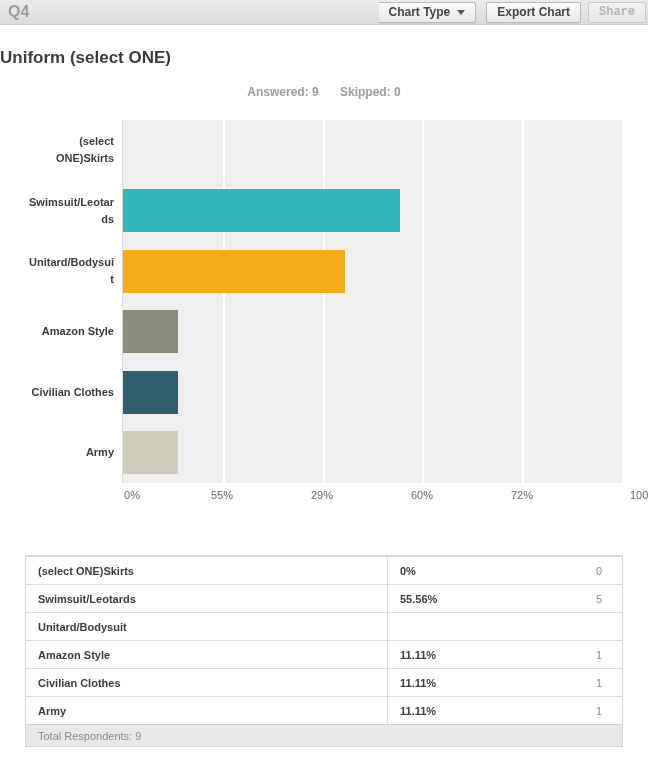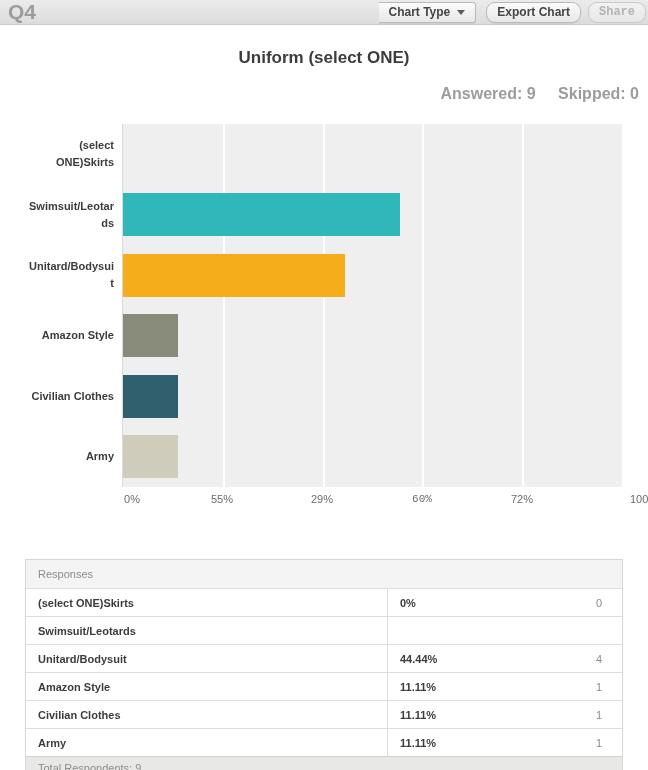--- a/index.html
+++ b/index.html
@@ -2,39 +2,39 @@
 <html><head>
 <meta charset="utf-8">
 <style>
   * { margin:0; padding:0; box-sizing:border-box; }
   html,body { width:648px; height:770px; background:#fff; overflow:hidden;
     font-family:"Liberation Sans","DejaVu Sans",sans-serif; }
 
   
   .toolbar { height:25px; background:linear-gradient(#ebebeb,#dcdcdc);
     border-bottom:1px solid #c9c9c9; display:flex; align-items:center; padding:0 2px 0 8px; }
-  .q-label { font-size:21px; font-weight:bold; color:#9c9c9c; flex:0 0 auto; }
+  .q-label { font-size:16px; font-weight:bold; color:#9c9c9c; flex:0 0 auto; }
   .toolbar-spacer { flex:1; }
   .btn { height:21px; font-size:12px; font-weight:bold; color:#454545;
     background:linear-gradient(#fbfbfb,#e7e7e7); border:1px solid #b9b9b9;
-    border-radius:9px; padding:0 10px; display:inline-flex; align-items:center;
+    border-radius:2px; padding:0 10px; display:inline-flex; align-items:center;
     cursor:pointer; box-shadow:0 1px 1px rgba(0,0,0,0.07); white-space:nowrap; }
   .btn-group { display:inline-flex; margin-right:10px;gap:36px; }
   .btn-group .btn { border-radius:0; margin:0; }
   .btn-group .btn:first-child { border-radius:3px 0 0 3px; }
   .btn-group .btn:last-child { border-radius:0 3px 3px 0; border-left:none; }
   .caret { width:0; height:0; border-left:4px solid transparent; border-right:4px solid transparent;
     border-top:5px solid #5a5a5a; margin-left:7px; display:inline-block; }
   .btn.export { margin-right:7px; }
   .btn.share { color:#b3b3b3; border-color:#c9c9c9;
     background:linear-gradient(#f2f2f2,#e7e7e7); box-shadow:none; cursor:default;font-family:Liberation Mono, monospace; }
 
   
-  .title { margin-top:23px; text-align:center; font-size:17px; font-weight:bold; color:#3c3c3c; }
-  .stats { margin-top:17px; text-align:right; font-size:16px; font-weight:bold; color:#9c9c9c; }
+  .title { margin-top:23px; font-size:17px; font-weight:bold; color:#3c3c3c; }
+  .stats { margin-top:17px; text-align:center; font-size:12px; font-weight:bold; color:#9c9c9c; }
   .stats span { margin:0 9px; }
 
   
   .chart { display:flex; margin:21px 26px 0 26px; }
   .labels-col { width:96px; flex:0 0 96px; }
   .cat-label { height:60.5px; display:flex; align-items:center; justify-content:flex-end;
     text-align:right; font-size:11px; font-weight:bold; color:#3c3c3c;
     padding-right:8px; line-height:1.55; overflow-wrap:anywhere; }
   .plot-col { flex:1; position:relative; background:#efefef; border-left:1px solid #dadada; }
   .gridline { position:absolute; top:0; bottom:0; width:2px; background:#ffffff; z-index:0; }
@@ -111,46 +111,45 @@
       </div>
       <div class="bar-row">
         <div class="bar" style="width: 11.11%; background: rgb(207, 204, 188);"></div>
       </div>
     </div>
 </div>
 <div class="axis-row">
     <span class="axis-tick first" style="left: 0%;">0%</span>
     <span class="axis-tick" style="left: 20%;">55%</span>
     <span class="axis-tick" style="left: 40%;">29%</span>
-    <span class="axis-tick" style="left: 60%; font-family: Liberation Mono, monospace;">60%</span>
+    <span class="axis-tick" style="left: 60%;">60%</span>
     <span class="axis-tick" style="left: 80%;">72%</span>
     <span class="axis-tick last" style="left: 100%;">100%</span>
   </div>
 
 <div class="results-table">
   <div class="t-row header">
-    <div class="t-cell cell-resp">Responses</div>
   </div>
   <div>
       <div class="t-row">
         <div class="t-cell cell-choice cell-choice-label">(select ONE)Skirts</div>
         <div class="t-cell cell-resp">
           <span class="cell-pct">0%</span>
           <span class="cell-count">0</span>
         </div>
       </div>
       <div class="t-row">
         <div class="t-cell cell-choice cell-choice-label">Swimsuit/Leotards</div>
+        <div class="t-cell cell-resp">
+          <span class="cell-pct">55.56%</span>
+          <span class="cell-count">5</span>
+        </div>
       </div>
       <div class="t-row">
         <div class="t-cell cell-choice cell-choice-label">Unitard/Bodysuit</div>
-        <div class="t-cell cell-resp">
-          <span class="cell-pct">44.44%</span>
-          <span class="cell-count">4</span>
-        </div>
       </div>
       <div class="t-row">
         <div class="t-cell cell-choice cell-choice-label">Amazon Style</div>
         <div class="t-cell cell-resp">
           <span class="cell-pct">11.11%</span>
           <span class="cell-count">1</span>
         </div>
       </div>
       <div class="t-row">
         <div class="t-cell cell-choice cell-choice-label">Civilian Clothes</div>

